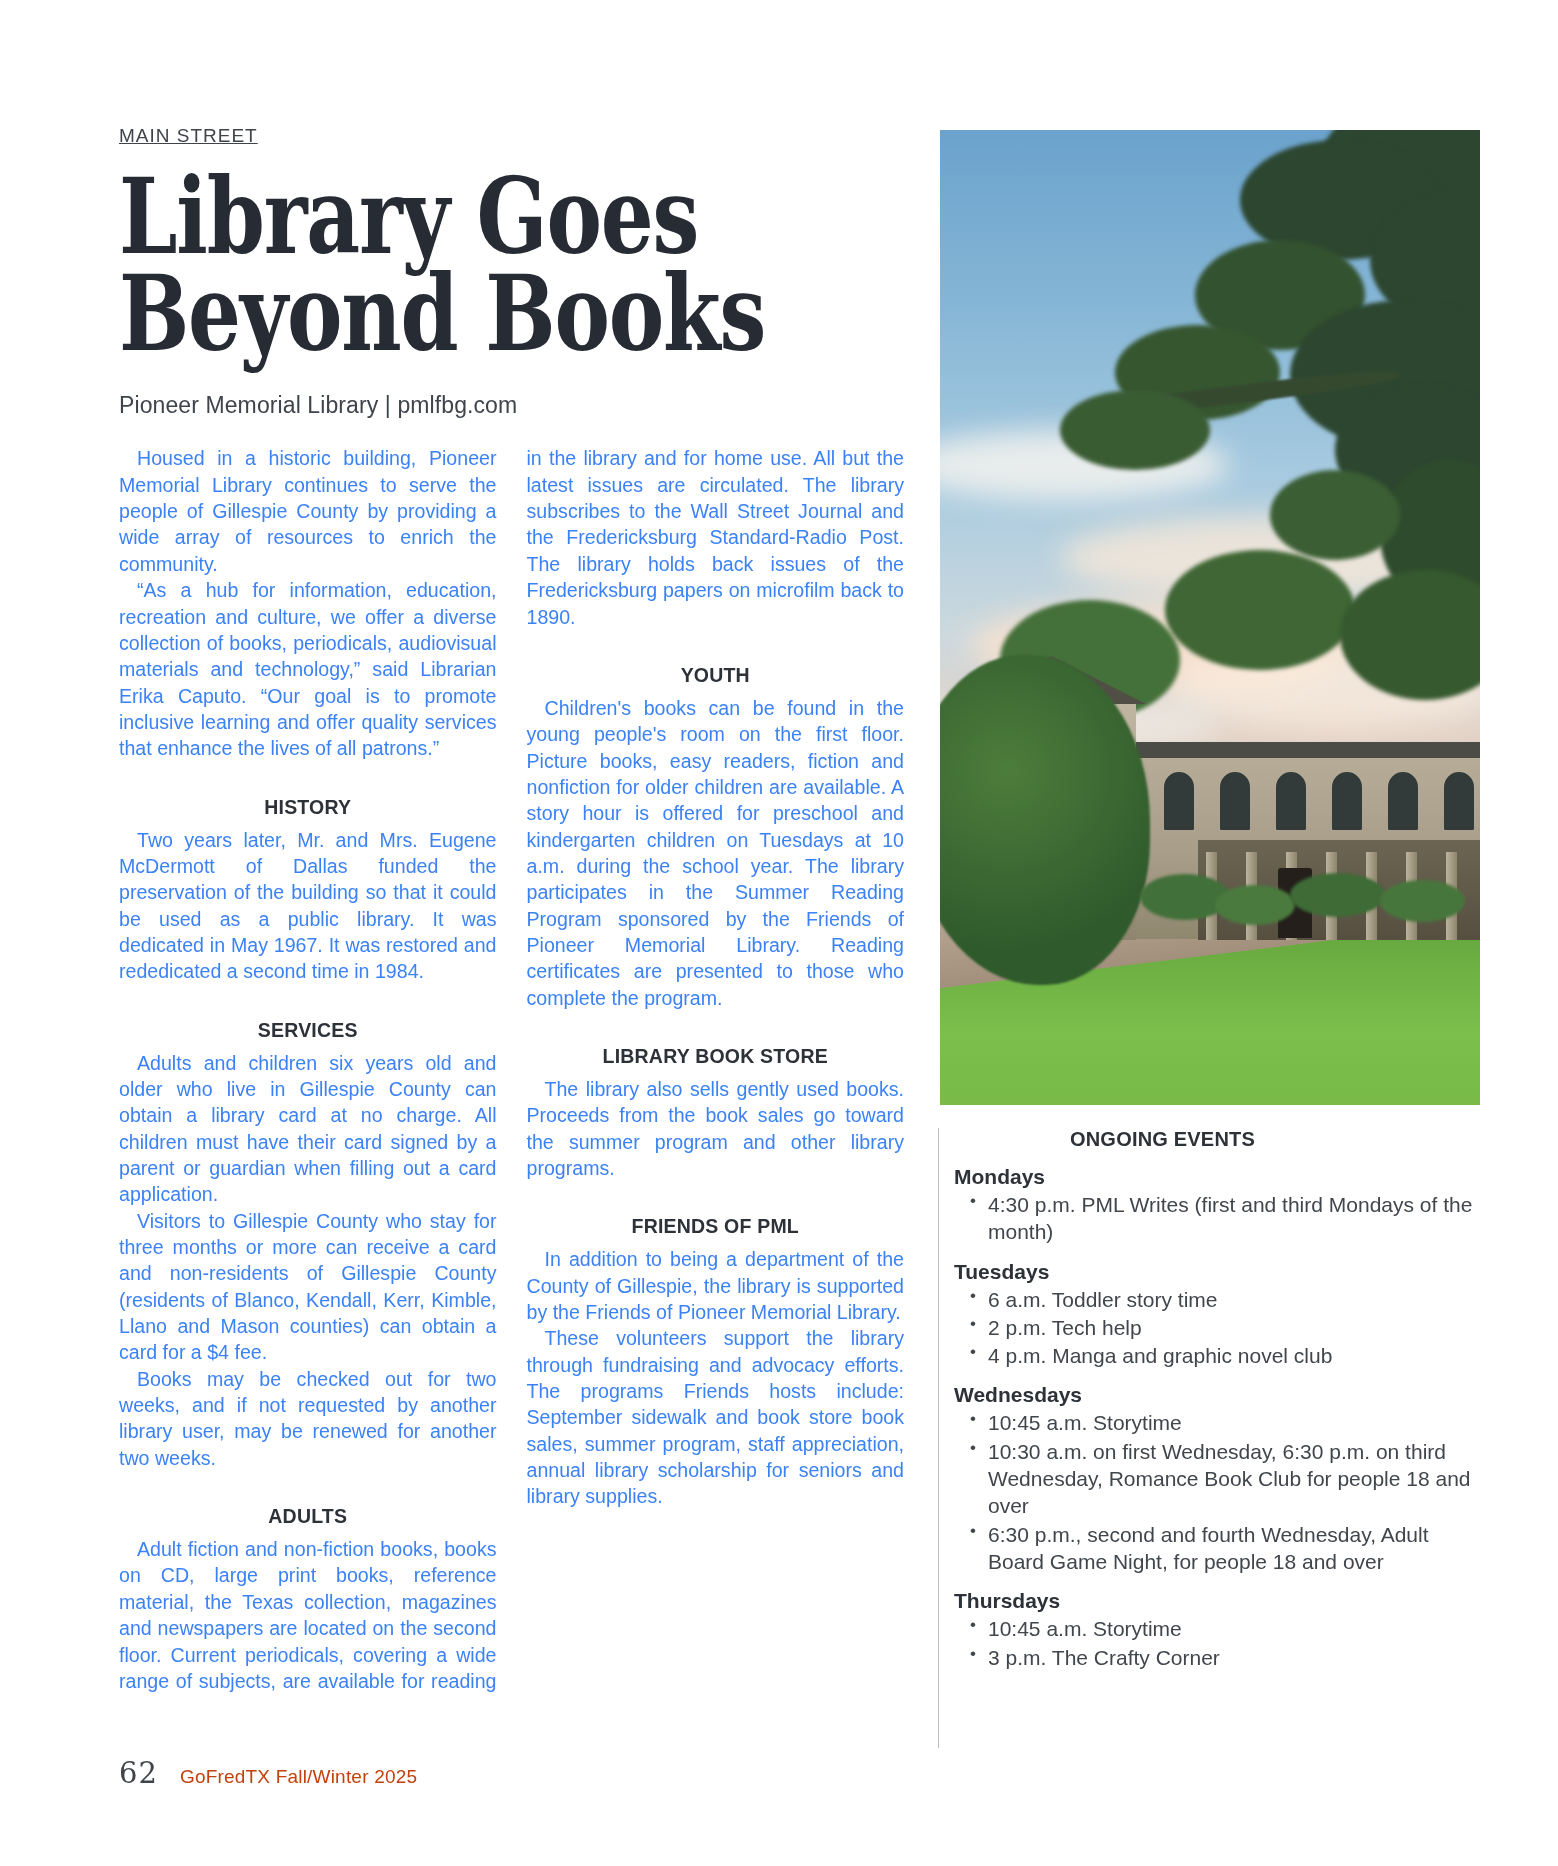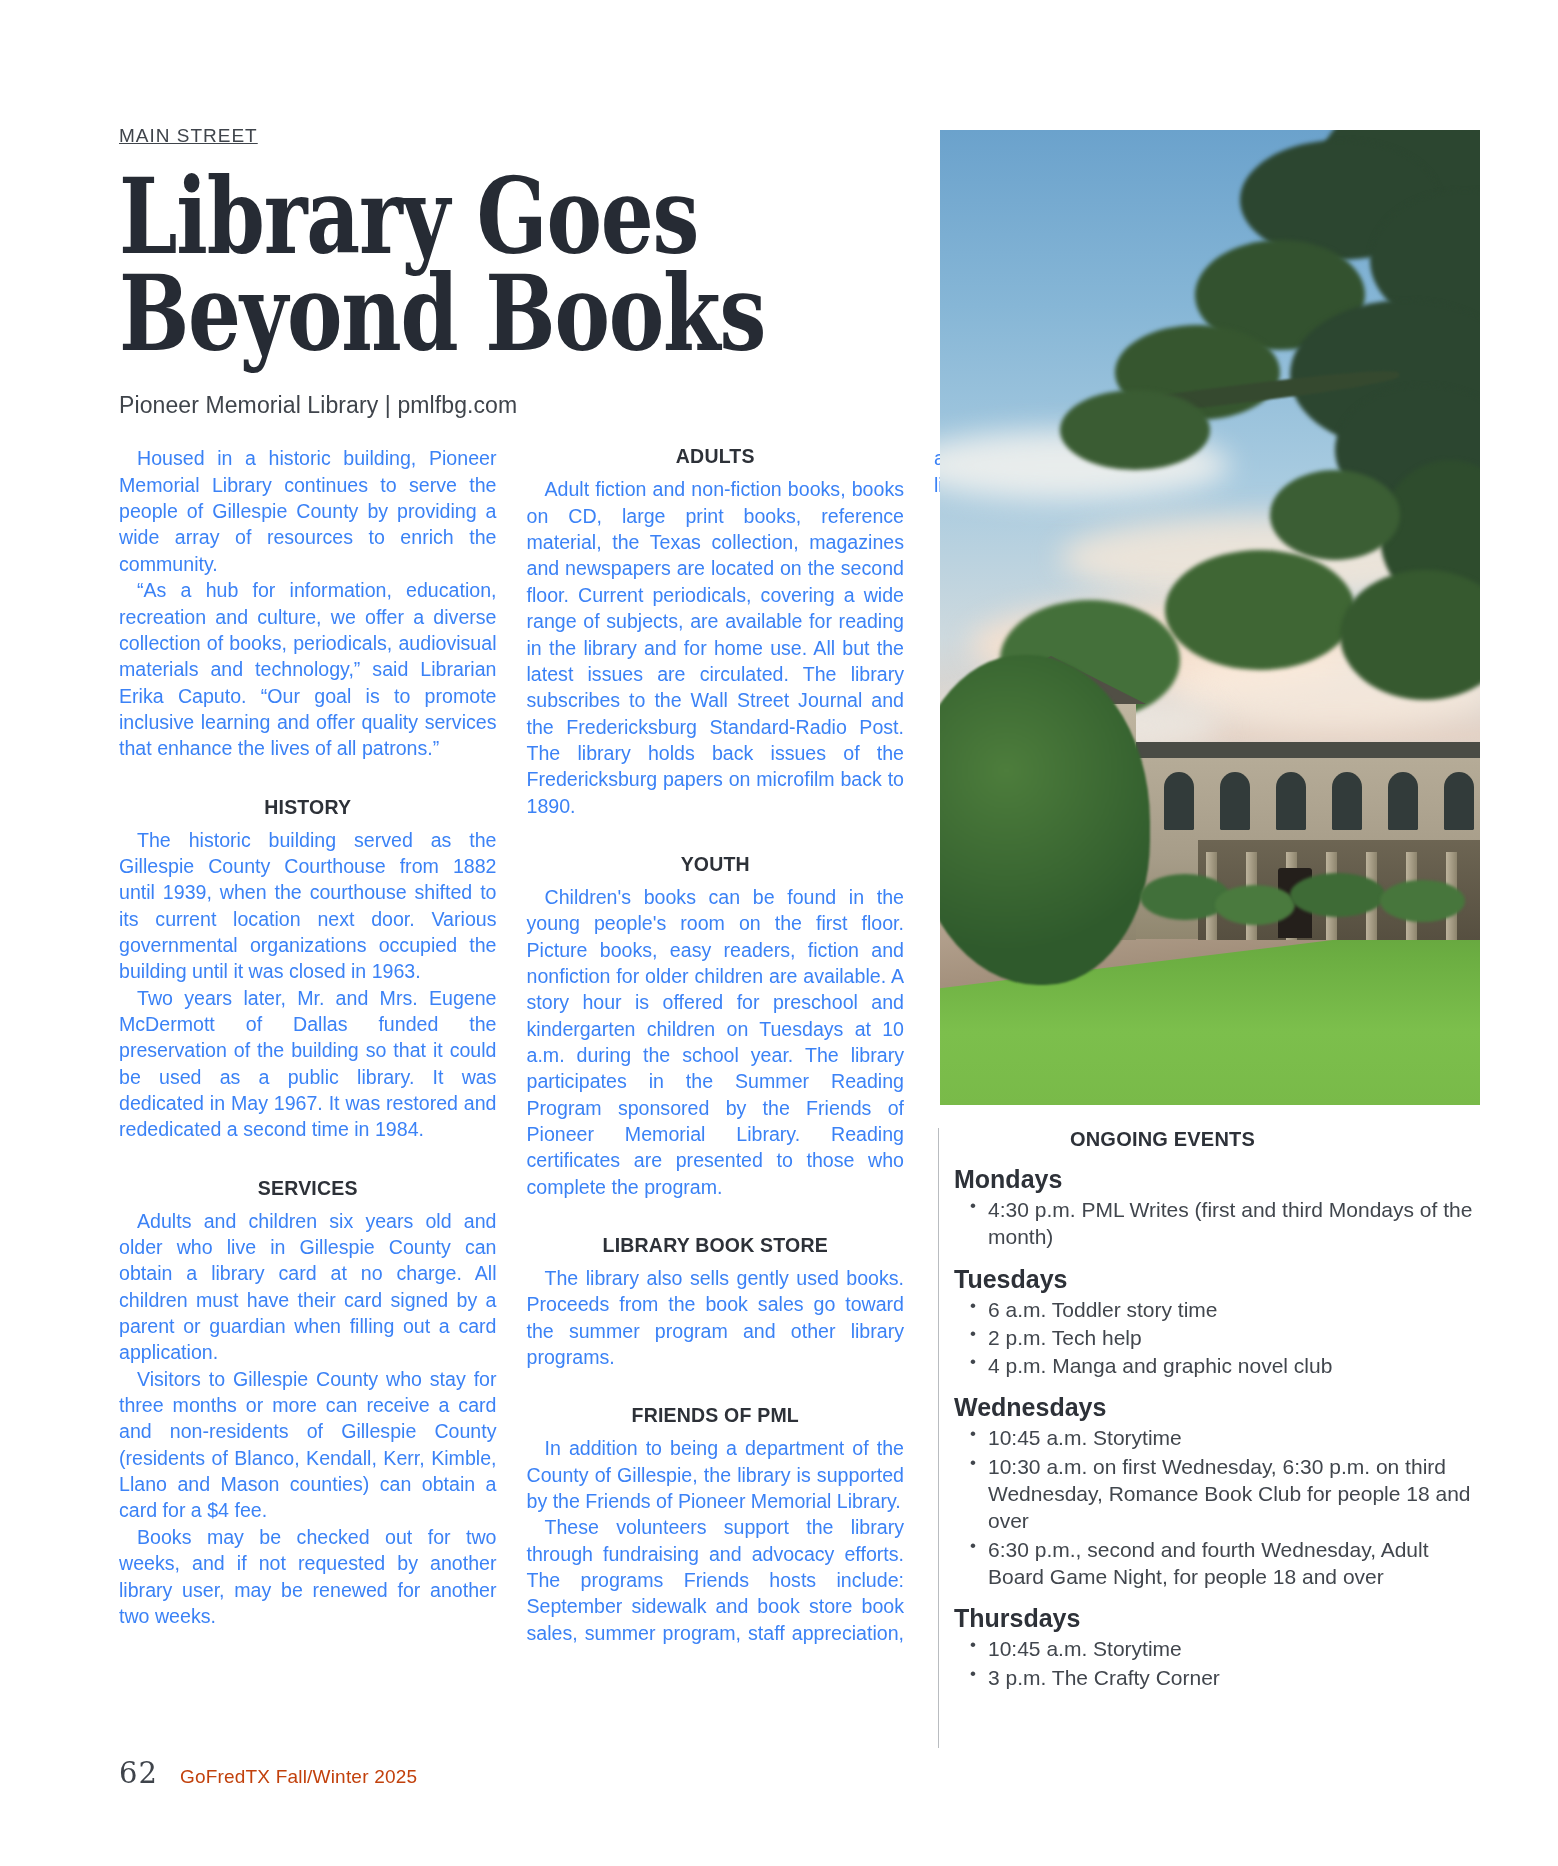--- a/index.html
+++ b/index.html
@@ -271,21 +271,21 @@
   .sb-title {
     font-size: 20px;
     font-weight: 700;
     text-align: center;
     color: #2d3138;
     letter-spacing: 0.2px;
     margin-bottom: 14px;
     padding-right: 100px;
   }
   .day {
-    font-size: 25px;
+    font-size: 21px;
     font-weight: 700;
     color: #2d3138;
     margin-top: 14px;
     margin-bottom: 2px;
     padding-left: 14px;
   }
   .day:first-of-type { margin-top: 0; }
   ul.events { list-style: none; padding-left: 28px; }
   ul.events li {
     font-size: 21px;
@@ -336,21 +336,20 @@
       <span>Library Goes</span>
       <span class="l2">Beyond Books</span>
     </div>
     <div class="deck">Pioneer Memorial Library | pmlfbg.com</div>
 
     <div class="columns">
       <p class="body">Housed in a historic building, Pioneer Memorial Library continues to serve the people of Gillespie County by providing a wide array of resources to enrich the community.</p>
       <p class="body">“As a hub for information, education, recreation and culture, we offer a diverse collection of books, periodicals, audiovisual materials and technology,” said Librarian Erika Caputo. “Our goal is to promote inclusive learning and offer quality services that enhance the lives of all patrons.”</p>
 
       <h3 class="sec">HISTORY</h3>
-      <p class="body">The historic building served as the Gillespie County Courthouse from 1882 until 1939, when the courthouse shifted to its current location next door. Various governmental organizations occupied the building until it was closed in 1963.</p>
       <p class="body">Two years later, Mr. and Mrs. Eugene McDermott of Dallas funded the preservation of the building so that it could be used as a public library. It was dedicated in May 1967. It was restored and rededicated a second time in 1984.</p>
 
       <h3 class="sec">SERVICES</h3>
       <p class="body">Adults and children six years old and older who live in Gillespie County can obtain a library card at no charge. All children must have their card signed by a parent or guardian when filling out a card application.</p>
       <p class="body">Visitors to Gillespie County who stay for three months or more can receive a card and non-residents of Gillespie County (residents of Blanco, Kendall, Kerr, Kimble, Llano and Mason counties) can obtain a card for a $4 fee.</p>
       <p class="body">Books may be checked out for two weeks, and if not requested by another library user, may be renewed for another two weeks.</p>
 
       <h3 class="sec">ADULTS</h3>
       <p class="body">Adult fiction and non-fiction books, books on CD, large print books, reference material, the Texas collection, magazines and newspapers are located on the second floor. Current periodicals, covering a wide range of subjects, are available for reading in the library and for home use. All but the latest issues are circulated. The library subscribes to the Wall Street Journal and the Fredericksburg Standard-Radio Post. The library holds back issues of the Fredericksburg papers on microfilm back to 1890.</p>
 

